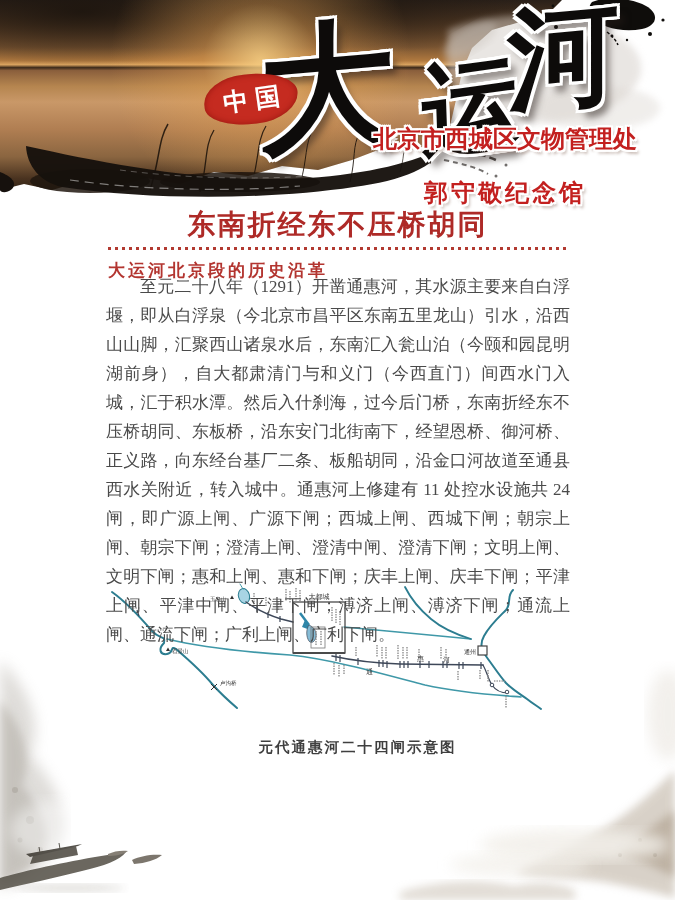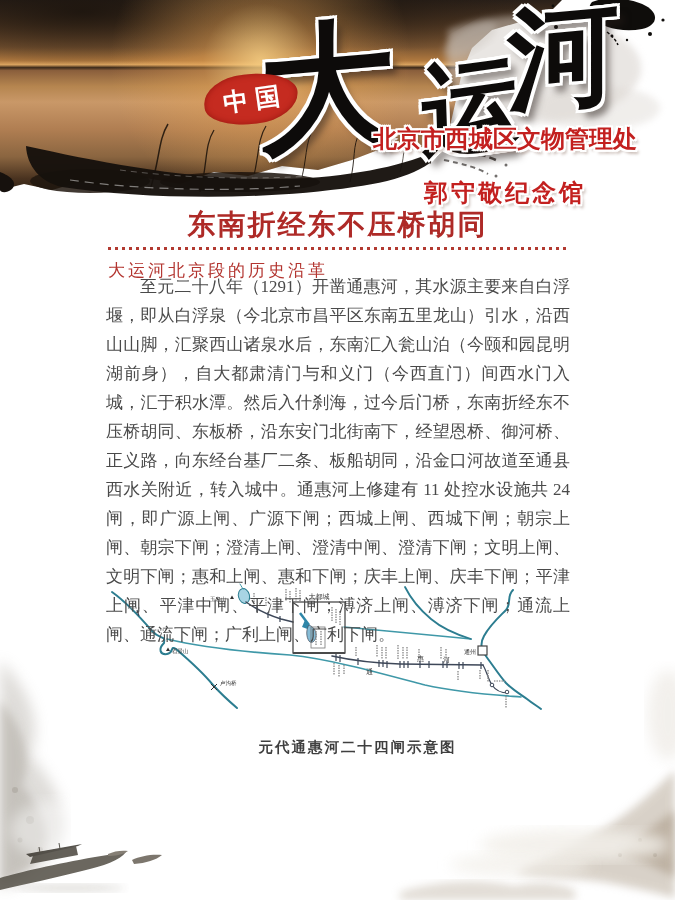--- a/index.html
+++ b/index.html
@@ -38,21 +38,21 @@
     text-shadow:-2px 0 #fff,2px 0 #fff,0 -2px #fff,0 2px #fff,-2px -2px #fff,2px 2px #fff,-2px 2px #fff,2px -2px #fff,3px 4px 3px rgba(90,50,30,.35);}
   .org-l1{font-size:24px;letter-spacing:0px;text-align:center;}
   .org-l2{font-size:24px;margin-top:22px;letter-spacing:3px;}
 
   
   .section-title{position:absolute;left:0;top:206px;width:675px;margin:0;z-index:3;
     text-align:center;color:#ae2a27;font-size:28px;font-weight:bold;letter-spacing:2px;}
   .dotted{position:absolute;left:108px;top:247px;width:459px;height:3px;z-index:3;
     background-image:repeating-linear-gradient(90deg,#b23a31 0 3px,rgba(0,0,0,0) 3px 7px);}
   .subtitle{position:absolute;left:108px;top:259px;margin:0;z-index:3;
-    color:#b33530;font-size:17px;font-weight:normal;letter-spacing:3px;}
+    color:#b33530;font-size:17px;font-weight:bold;letter-spacing:3px;}
   .bodytext{position:absolute;left:106px;top:272px;width:464px;margin:0;z-index:3;
     color:#4a4a4a;font-size:17px;line-height:29px;text-align:justify;text-indent:2em;
     font-family:"Liberation Serif",serif;}
 
   
   .caption{position:absolute;left:0;top:738px;width:675px;z-index:3;text-align:center;
     color:#3f3f3f;font-size:14.5px;letter-spacing:2px;font-weight:bold;
     font-family:"Liberation Serif",serif;padding-left:20px;}
   .map-svg text{font-family:"Liberation Serif",serif;fill:#333;}
   .tick{stroke:#3d4758;stroke-width:1.2;}

